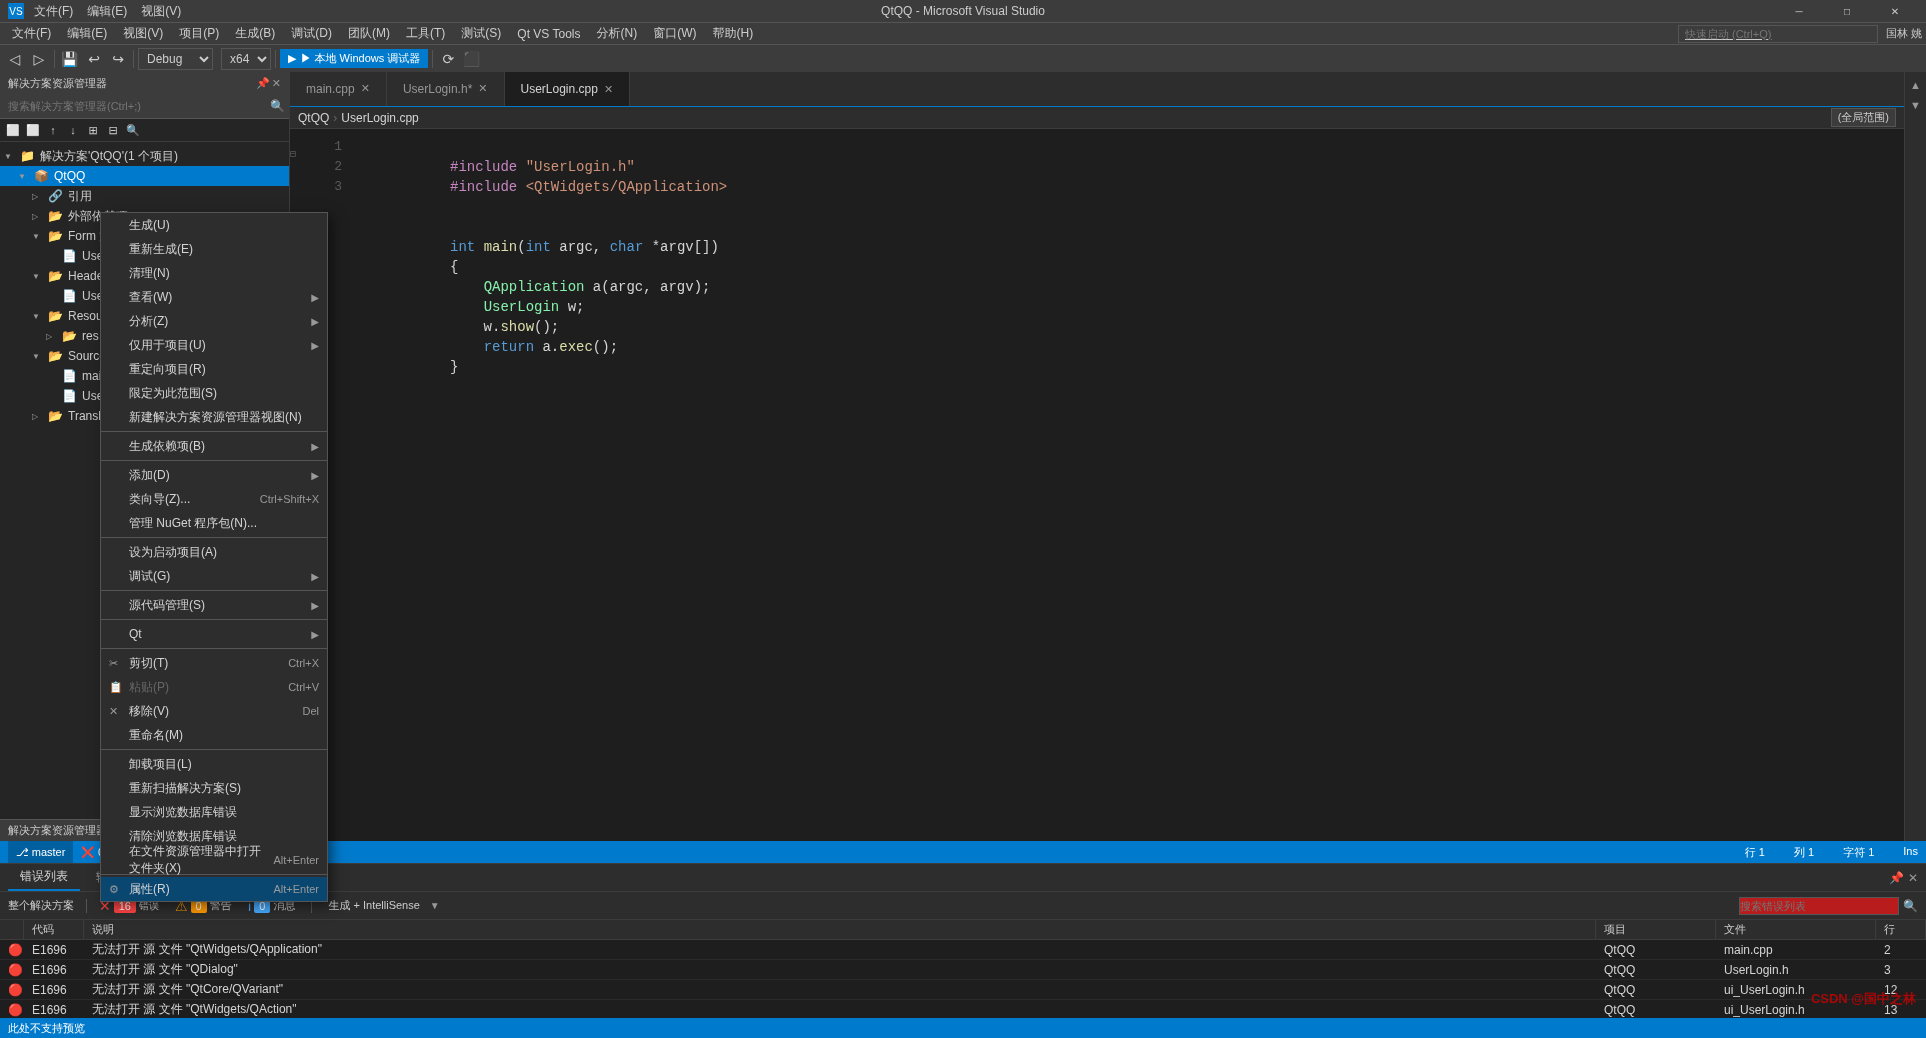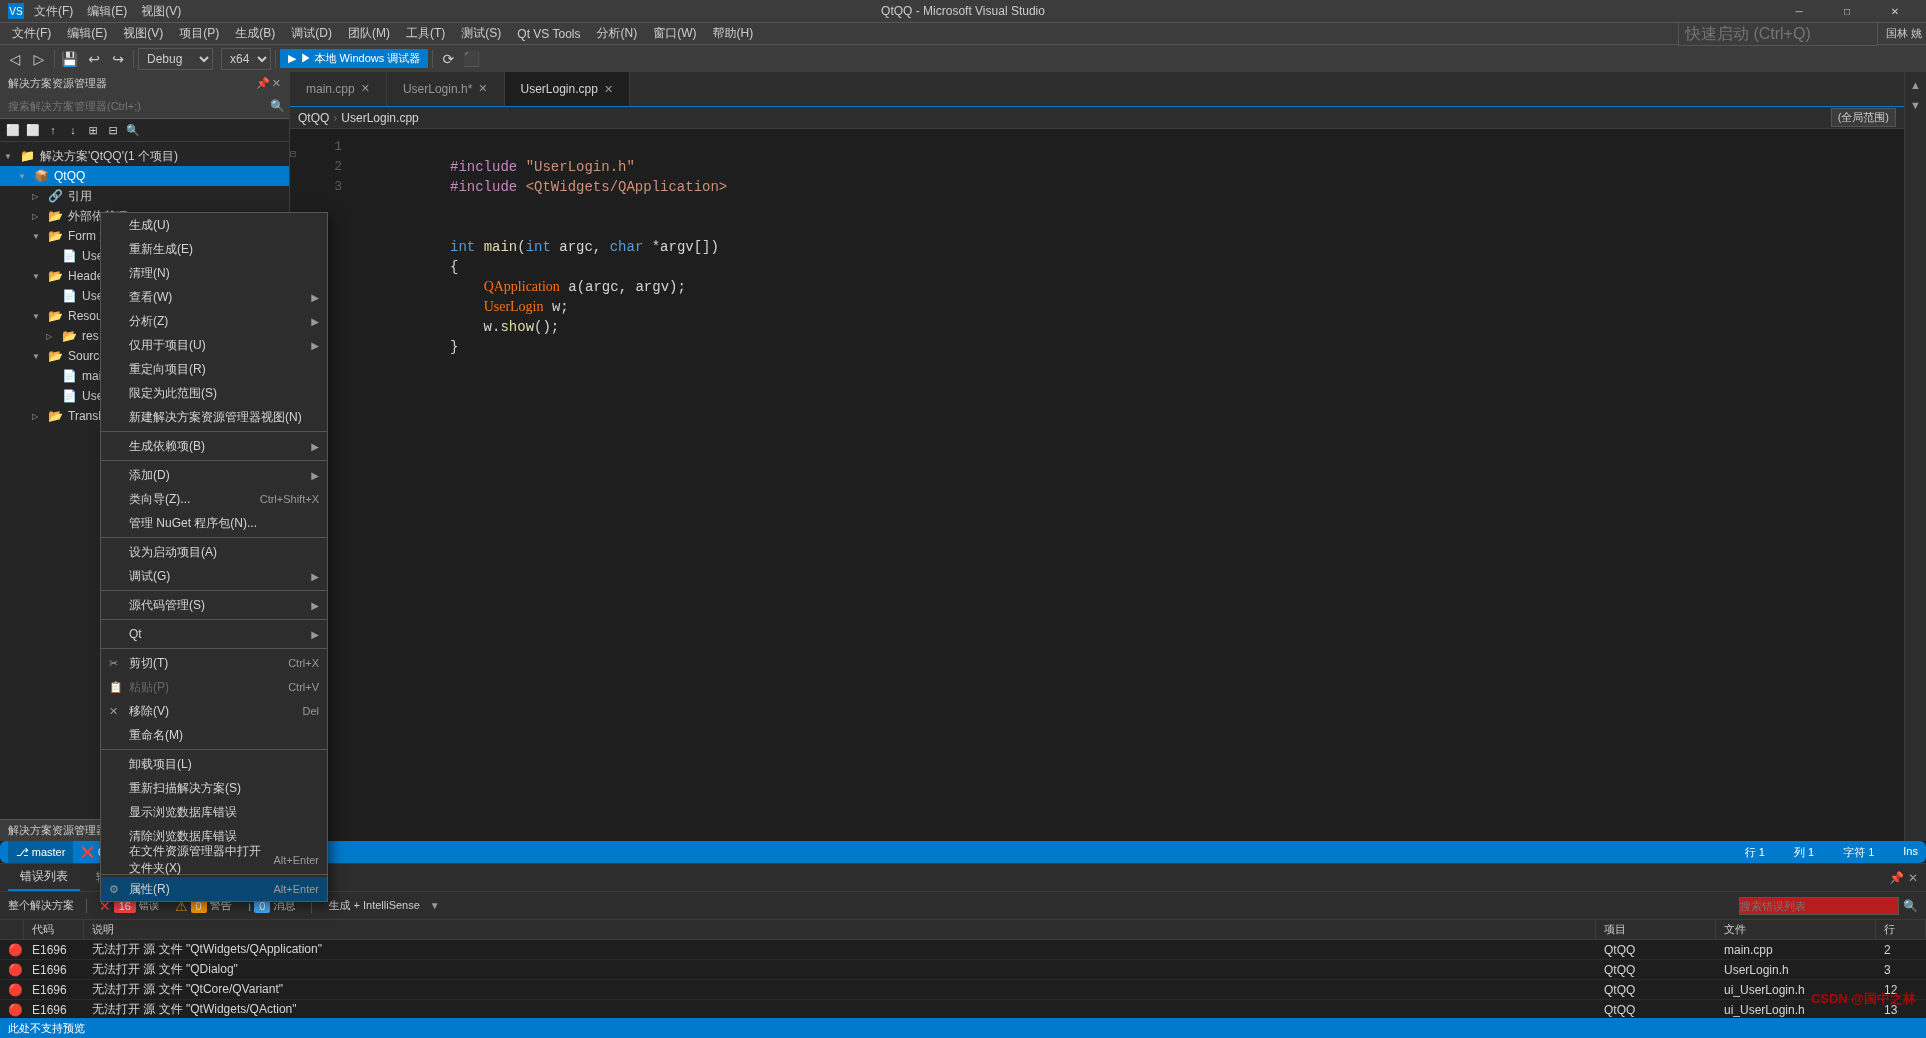--- a/index.html
+++ b/index.html
@@ -359,42 +359,41 @@
       padding: 8px 0 0 16px;
       overflow: auto;
       color: #d4d4d4;
     }
     .code-line {
       height: 20px;
       white-space: pre;
     }
     .kw { color: #569cd6; }
     .fn { color: #dcdcaa; }
-    .type { color: #f97316; font-family: Liberation Serif, serif; }
+    .type { color: #86efac; }
     .str { color: #ce9178; }
     .op { color: #d4d4d4; }
     .pp { color: #c586c0; }
     .left-gutter {
       width: 20px;
       flex-shrink: 0;
       padding-top: 8px;
       color: #5a5a5a;
     }
 
     
     .status-bar {
       height: 22px;
       background: #007acc;
       display: flex;
       align-items: center;
       padding: 0 8px;
       gap: 8px;
       font-size: 11px;
       color: white;
-      border-radius: 6px;
     }
     .status-right {
       margin-left: auto;
       display: flex;
       gap: 29px;
     }
 
     
     .error-panel {
       height: 175px;
@@ -580,21 +579,21 @@
   <div class="menu-item">生成(B)</div>
   <div class="menu-item">调试(D)</div>
   <div class="menu-item">团队(M)</div>
   <div class="menu-item">工具(T)</div>
   <div class="menu-item">测试(S)</div>
   <div class="menu-item">Qt VS Tools</div>
   <div class="menu-item">分析(N)</div>
   <div class="menu-item">窗口(W)</div>
   <div class="menu-item">帮助(H)</div>
   <div style="margin-left:auto;display:flex;align-items:center;gap:8px;">
-    <input type="text" style="background: rgb(60, 60, 60); border: 1px solid rgb(85, 85, 85); color: rgb(204, 204, 204); padding: 2px 6px; font-size: 16px; width: 200px; outline: none;" placeholder="快速启动 (Ctrl+Q)">
+    <input type="text" style="background: rgb(60, 60, 60); border: 1px solid rgb(85, 85, 85); color: rgb(204, 204, 204); padding: 2px 6px; font-size: 11px; width: 200px; outline: none; text-decoration: underline;" placeholder="快速启动 (Ctrl+Q)">
     <span style="color:#ccc;font-size:11px;">国林 姚</span>
   </div>
 </div>
 
 <div class="toolbar">
   <div class="toolbar-btn">◁</div>
   <div class="toolbar-btn">▷</div>
   <div class="toolbar-separator"></div>
   <div class="toolbar-btn">💾</div>
   <div class="toolbar-btn">↩</div>
@@ -939,20 +938,23 @@
           <span class="op">{</span>
         </div>
         <div class="code-line">
           <span>    </span><span class="type">QApplication</span><span> a(argc, argv);</span>
         </div>
         <div class="code-line">
           <span>    </span><span class="type">UserLogin</span><span> w;</span>
         </div>
         <div class="code-line">
           <span>    w.</span><span class="fn">show</span><span>();</span>
+        </div>
+        <div class="code-line">
+          <span>    </span><span class="kw">return </span><span>a.</span><span class="fn">exec</span><span>();</span>
         </div>
         <div class="code-line">
           <span class="op">}</span>
         </div>
       </div>
     </div>
   </div>
 
   <div class="right-icons">
     <div class="right-icon-btn">▲</div>

